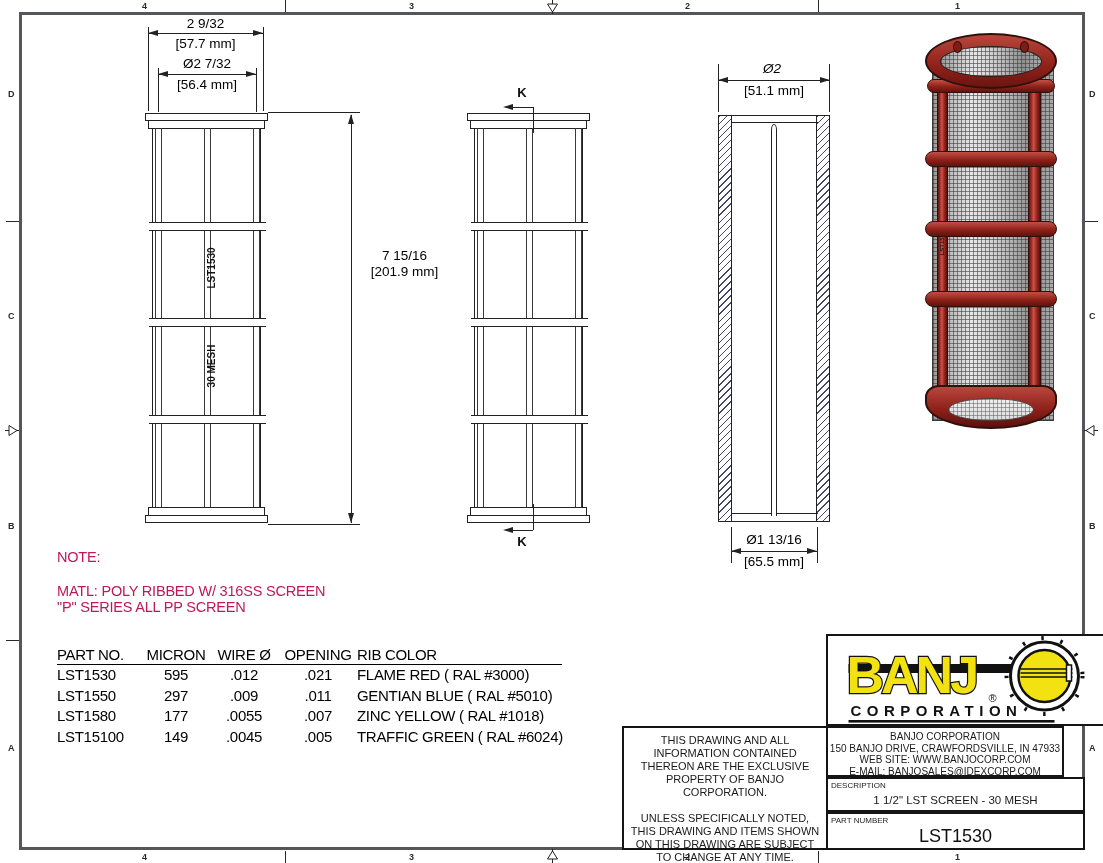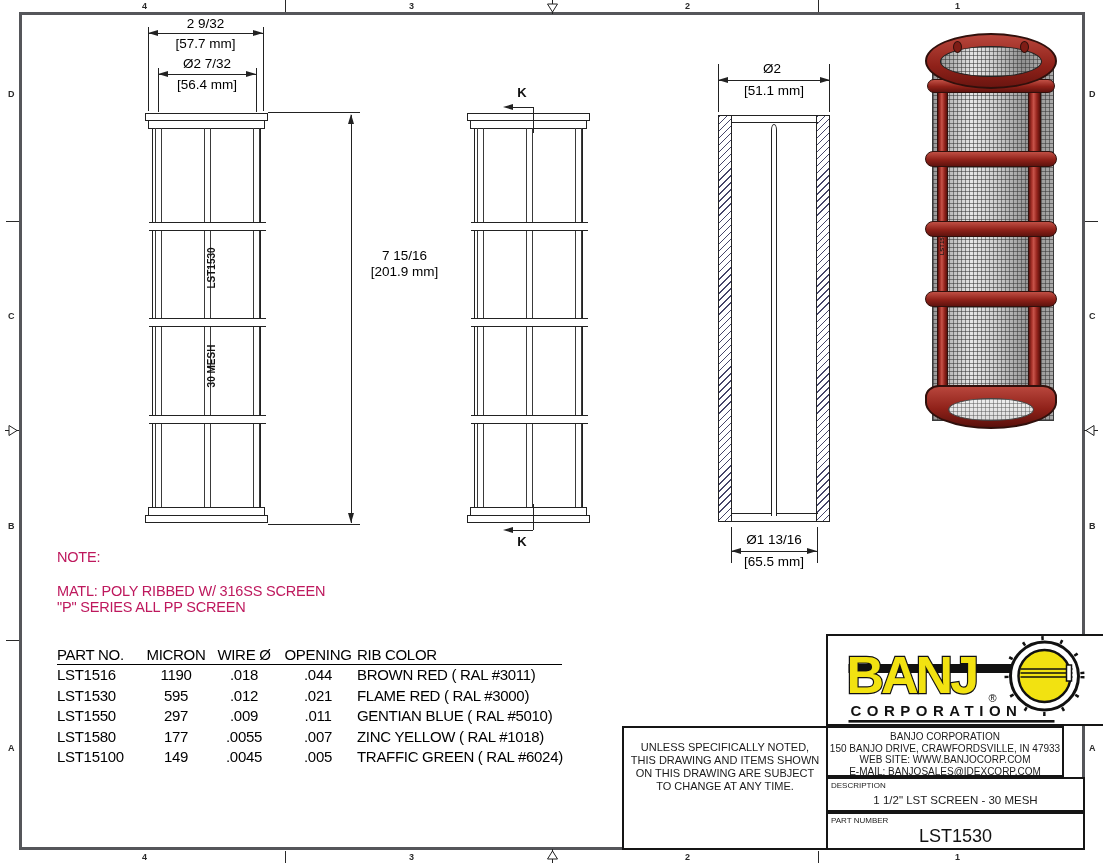--- a/index.html
+++ b/index.html
@@ -180,21 +180,21 @@
   <div class="ktext" style="left:512px;top:534px;">K</div>
 
   <div class="sec">
     <div class="wall" style="left:0;border-right:1px solid #222;"></div>
     <div class="wall" style="right:0;border-left:1px solid #222;"></div>
     <div class="hline" style="left:13px;top:6px;width:86px;"></div>
     <div class="hline" style="left:13px;top:397px;width:86px;"></div>
     <div style="position:absolute;left:51.5px;top:8px;width:6px;height:392px;border:1px solid #222;border-bottom:0;border-top-left-radius:3px 6px;border-top-right-radius:3px 6px;background:#fff;"></div>
   </div>
 
-  <div class="dimtext" style="left:718px;top:61px;width:108px;">Ø2</div>
+  <div class="dimtext" style="left:718px;top:61px;width:108px;font-style:italic;">Ø2</div>
   <div class="hline" style="left:718px;top:80px;width:112px;"></div>
   <div class="tri-l" style="left:718px;top:76.5px;"></div>
   <div class="tri-r" style="left:820px;top:76.5px;"></div>
   <div class="dimtext" style="left:718px;top:83px;width:112px;">[51.1 mm]</div>
   <div class="vline" style="left:718px;top:64px;height:48px;"></div>
   <div class="vline" style="left:829px;top:64px;height:48px;"></div>
 
   <div class="vline" style="left:731px;top:527px;height:36px;"></div>
   <div class="vline" style="left:817px;top:527px;height:36px;"></div>
   <div class="dimtext" style="left:718px;top:532px;width:112px;">Ø1 13/16</div>
@@ -228,27 +228,20 @@
 
   <div class="ptable">
     <div class="trow thead">
       <div class="c1">PART NO.</div>
       <div class="c2">MICRON</div>
       <div class="c3">WIRE Ø</div>
       <div class="c4">OPENING</div>
       <div class="c5">RIB COLOR</div>
     </div>
     <div class="trow">
-      <div class="c1">LST1516</div>
-      <div class="c2">1190</div>
-      <div class="c3">.018</div>
-      <div class="c4">.044</div>
-      <div class="c5">BROWN RED ( RAL #3011)</div>
-    </div>
-    <div class="trow">
       <div class="c1">LST1530</div>
       <div class="c2">595</div>
       <div class="c3">.012</div>
       <div class="c4">.021</div>
       <div class="c5">FLAME RED ( RAL #3000)</div>
     </div>
     <div class="trow">
       <div class="c1">LST1550</div>
       <div class="c2">297</div>
       <div class="c3">.009</div>
@@ -265,20 +258,21 @@
     <div class="trow">
       <div class="c1">LST15100</div>
       <div class="c2">149</div>
       <div class="c3">.0045</div>
       <div class="c4">.005</div>
       <div class="c5">TRAFFIC GREEN ( RAL #6024)</div>
     </div>
   </div>
 
   <div class="tb" style="left:622px;top:726px;width:206px;height:124px;">
+    <div style="padding:6px 5px 0 5px;font-size:11px;line-height:13px;text-align:center;color:#1a1a1a;">THIS DRAWING AND ALL INFORMATION CONTAINED THEREON ARE THE EXCLUSIVE PROPERTY OF BANJO CORPORATION.</div>
     <div style="padding:13px 5px 0 5px;font-size:11px;line-height:13px;text-align:center;color:#1a1a1a;">UNLESS SPECIFICALLY NOTED, THIS DRAWING AND ITEMS SHOWN ON THIS DRAWING ARE SUBJECT TO CHANGE AT ANY TIME.</div>
   </div>
 
   <div class="tb" style="left:826px;top:634px;width:284px;height:92px;">
     <svg width="255" height="88" viewBox="0 0 252 88" style="display:block;margin:0 auto;">
       <rect x="6" y="28" width="216" height="9" fill="#111"></rect>
       <text x="4" y="57" font-family="Liberation Sans, sans-serif" font-size="52" font-weight="bold" fill="#f2e211" stroke="#111" stroke-width="2.4" style="paint-order:stroke;" letter-spacing="-3">BANJ</text>
       <circle cx="202" cy="40" r="38" fill="none" stroke="#111" stroke-width="4" stroke-dasharray="2.5 17"></circle>
       <circle cx="202" cy="40" r="34" fill="#fff" stroke="#111" stroke-width="3"></circle>
       <circle cx="202" cy="40" r="26" fill="#f2e211" stroke="#111" stroke-width="2.5"></circle>

